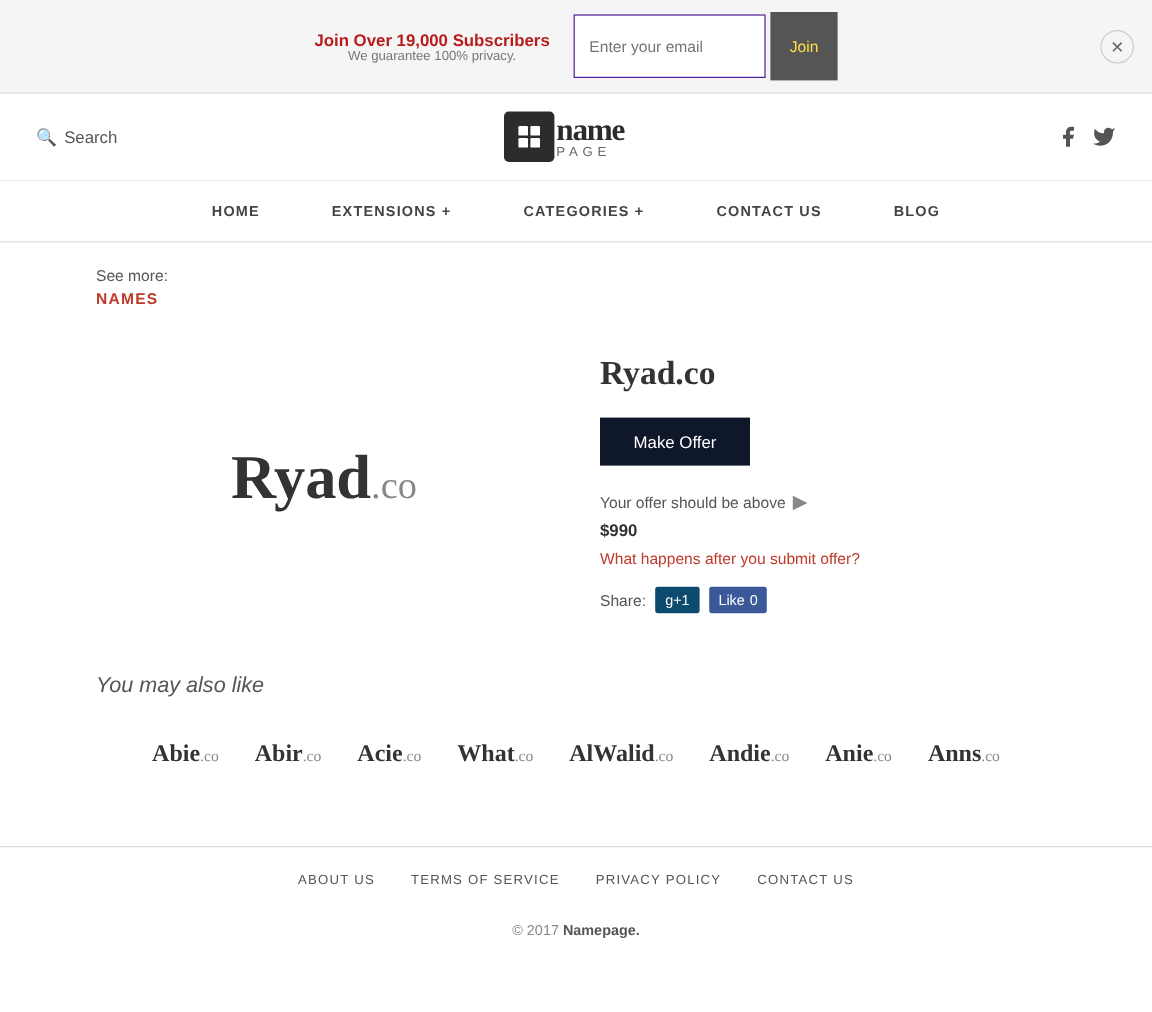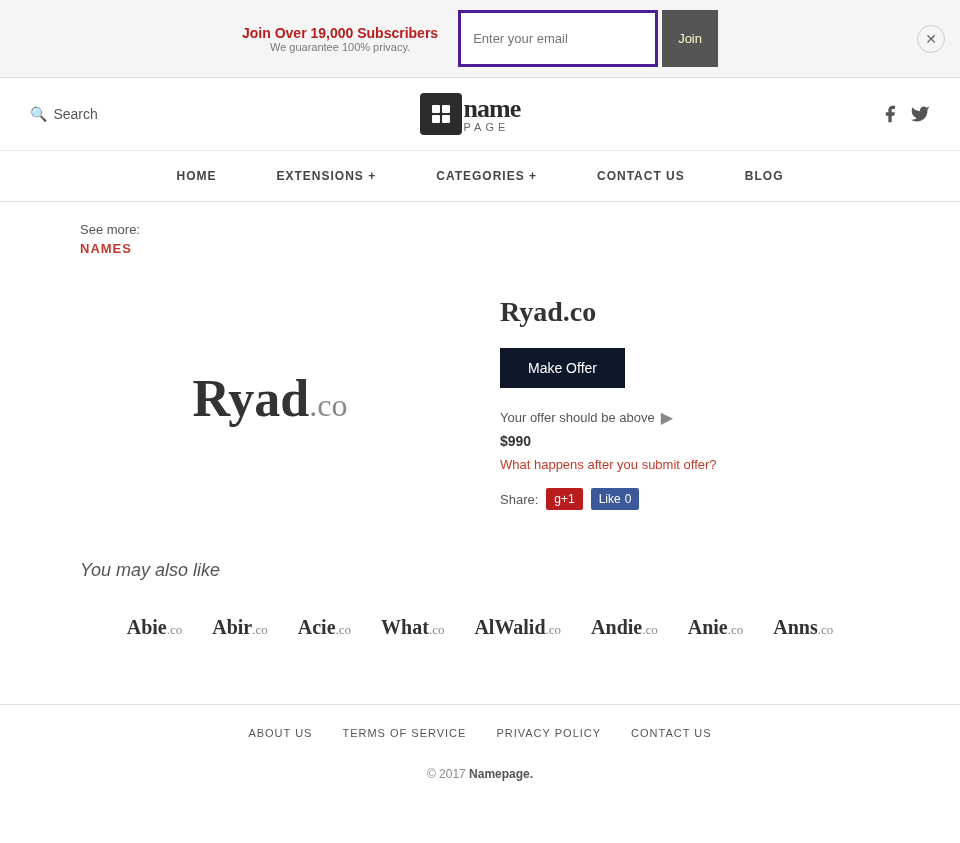--- a/index.html
+++ b/index.html
@@ -12,29 +12,29 @@
       padding: 10px 20px;
       display: flex;
       align-items: center;
       justify-content: center;
       position: relative;
     }
     .banner-text { text-align: center; margin-right: 20px; }
     .banner-text h3 { font-size: 14px; font-weight: bold; color: #b91c1c; }
     .banner-text p { font-size: 11px; color: #777; }
     .banner-email {
-      border: 3px solid #4c1d95;
+      border: 1px solid #4c1d95;
       padding: 18px 12px;
       font-size: 13px;
-      width: 200px;
+      width: 160px;
       outline: none;
     }
     .banner-join {
       background: #555;
-      color: #fef9c3;
+      color: #fde047;
       border: none;
       padding: 21px 16px;
       font-size: 13px;
       cursor: pointer;
       margin-left: 4px;
     }
     .banner-close {
       position: absolute;
       right: 15px;
       top: 50%;
@@ -187,21 +187,21 @@
       margin-bottom: 16px;
     }
     .share-row {
       display: flex;
       align-items: center;
       gap: 8px;
       font-size: 13px;
       color: #555;
     }
     .gplus-btn {
-      background: #b91c1c;
+      background: #0c4a6e;
       color: #fff;
       border: none;
       padding: 4px 8px;
       font-size: 12px;
       cursor: pointer;
       display: flex;
       align-items: center;
       gap: 2px;
       border-radius: 2px;
     }

